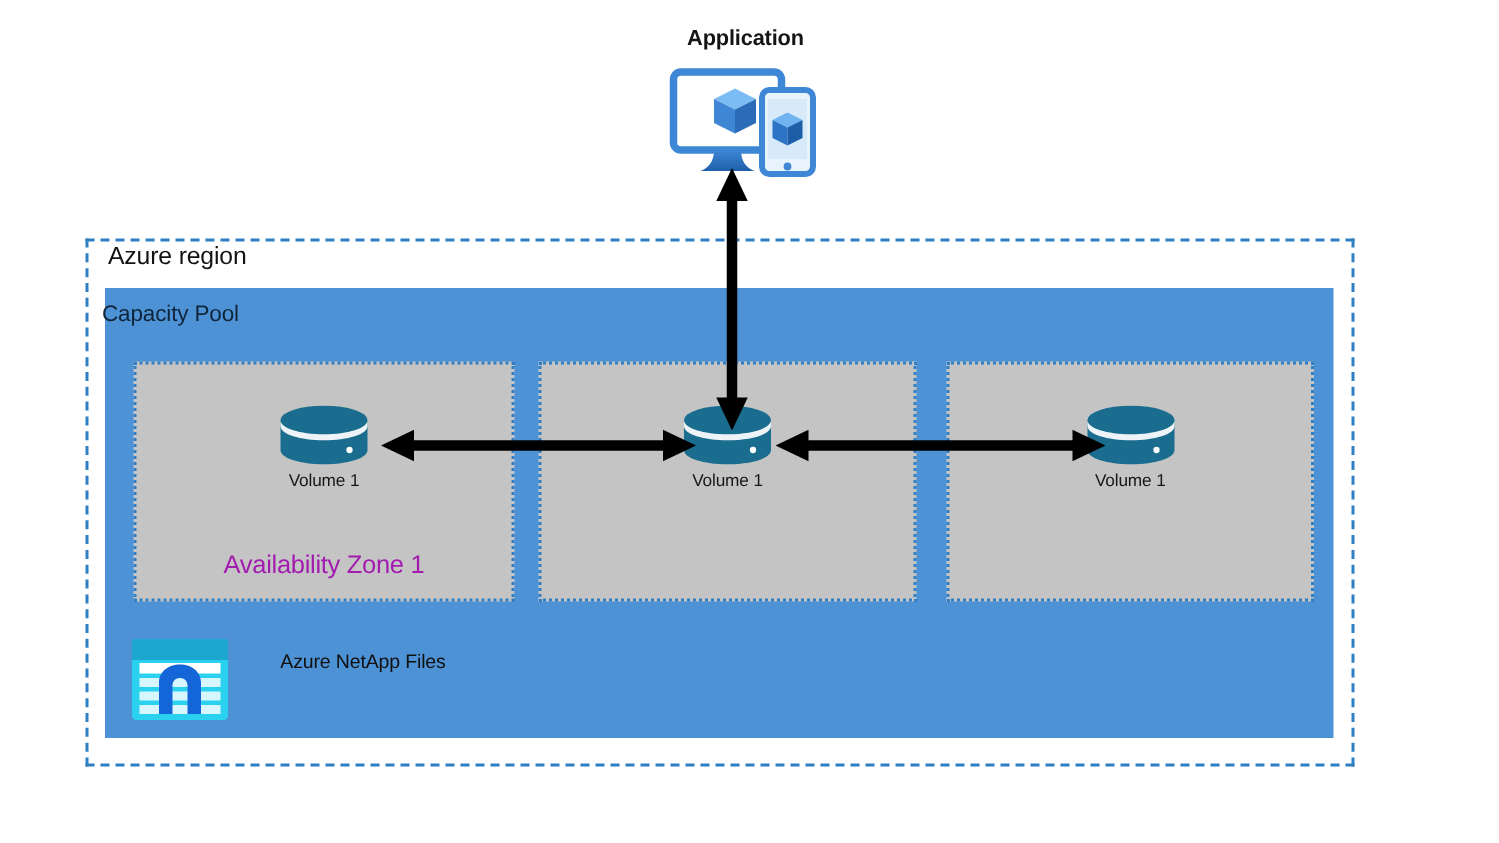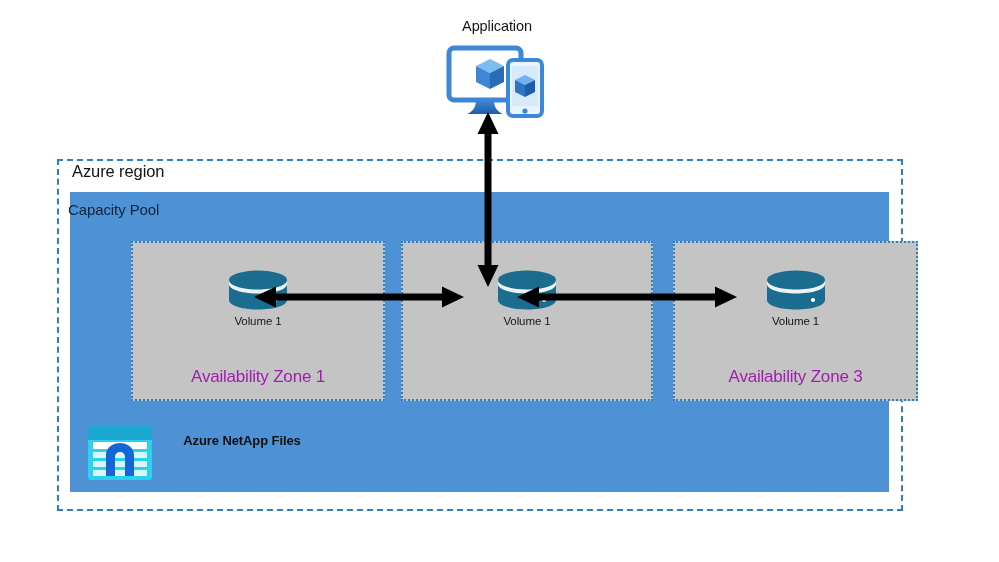--- a/index.html
+++ b/index.html
@@ -31,21 +31,21 @@
     top: 18px;
     width: 130px;
     height: 105px;
   }
   #application-title {
     position: absolute;
     left: 0; top: 0;
     width: 130px;
     text-align: center;
     font-size: 14.5px;
-    font-weight: normal;
+    font-weight: bold;
     letter-spacing: -0.1px;
     color: #141414;
   }
   #application-icon {
     position: absolute;
     left: 12px;
     top: 24px;
     width: 106px;
     height: 80px;
   }
@@ -89,21 +89,20 @@
   }
 
   
   .az-box {
     position: absolute;
     top: 241px;
     height: 160px;
     background: #c4c4c4;
     border: 2px dotted #2f7fc4;
     box-sizing: border-box;
-    margin-left: 42px;
   }
   #az-box-1 { left: 89px;  width: 254px; }
   #az-box-2 { left: 359px; width: 252px; }
   #az-box-3 { left: 631px; width: 245px; }
 
   .az-label {
     position: absolute;
     bottom: 12px;
     left: 0;
     width: 100%;
@@ -165,21 +164,21 @@
     width: 64px;
     height: 54px;
   }
   #anf-caption {
     position: absolute;
     left: 74px;
     top: 5px;
     width: 160px;
     text-align: center;
     font-size: 13px;
-    font-weight: bold;
+    font-weight: normal;
     line-height: 19px;
     color: #101010;
     letter-spacing: -0.1px;
   }
 </style>
 </head>
 <body>
 
 <div id="canvas">
 
@@ -265,21 +264,20 @@
         <svg viewBox="0 0 62 42" width="62" height="42" xmlns="http://www.w3.org/2000/svg">
           <path d="M2 11 v20 c0 5.5 13 9.5 29 9.5 s29 -4 29 -9.5 v-20 z" fill="#1a6d8e"></path>
           <ellipse cx="31" cy="11" rx="29" ry="9.5" fill="#1a6d8e"></ellipse>
           <path d="M2 11 c0 5.5 13 9.5 29 9.5 s29 -4 29 -9.5 v4 c0 5.5 -13 9.5 -29 9.5 s-29 -4 -29 -9.5 z" fill="#ffffff" opacity="0.92"></path>
           <ellipse cx="31" cy="10" rx="26" ry="7.6" fill="#1a6d8e"></ellipse>
           <circle cx="48" cy="31" r="2.1" fill="#ffffff"></circle>
         </svg>
       </div>
       <div class="volume-label">Volume 1</div>
     </div>
-    <div class="az-label">Availability Zone 3</div>
   </div>
 
   <div class="arrow-h" id="arrow-az1-az2">
     <svg viewBox="0 0 210 22" width="210" height="22" xmlns="http://www.w3.org/2000/svg">
       <line x1="20" y1="11" x2="190" y2="11" stroke="#000000" stroke-width="7"></line>
       <polygon points="0,11 22,0.5 22,21.5" fill="#000000"></polygon>
       <polygon points="210,11 188,0.5 188,21.5" fill="#000000"></polygon>
     </svg>
   </div>
 

